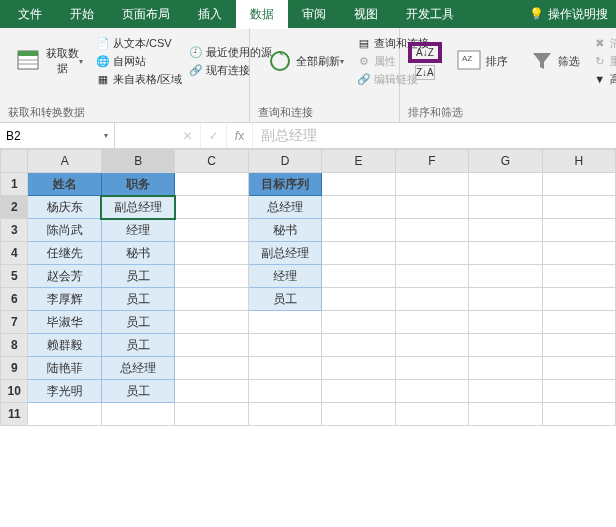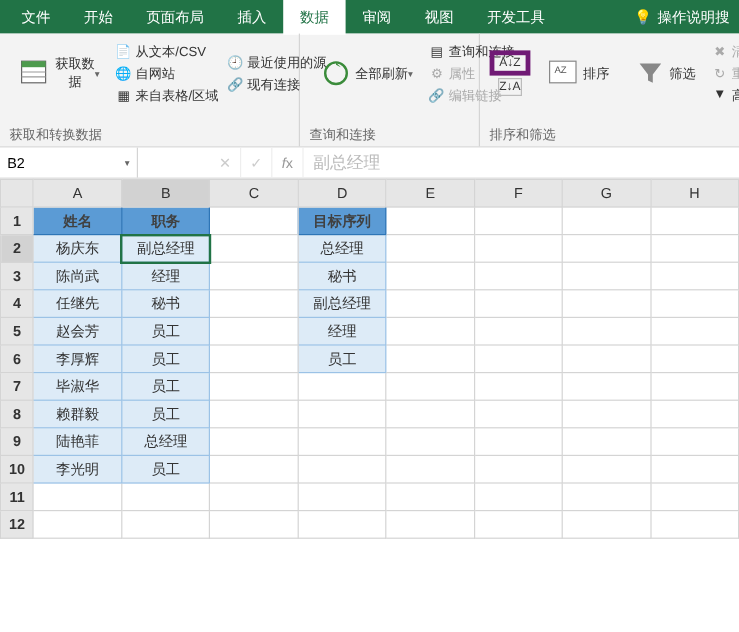--- a/index.html
+++ b/index.html
@@ -313,26 +313,15 @@
           <th class="rowhdr">11</th>
           <td class=""></td>
           <td class=""></td>
           <td class=""></td>
           <td class=""></td>
           <td class=""></td>
           <td class=""></td>
           <td class=""></td>
           <td class=""></td>
         </tr>
-        <tr>
-          <th class="rowhdr">12</th>
-          <td class=""></td>
-          <td class=""></td>
-          <td class=""></td>
-          <td class=""></td>
-          <td class=""></td>
-          <td class=""></td>
-          <td class=""></td>
-          <td class=""></td>
-        </tr>
       </tbody>
     </table>
 </div>
 
 </body></html>

